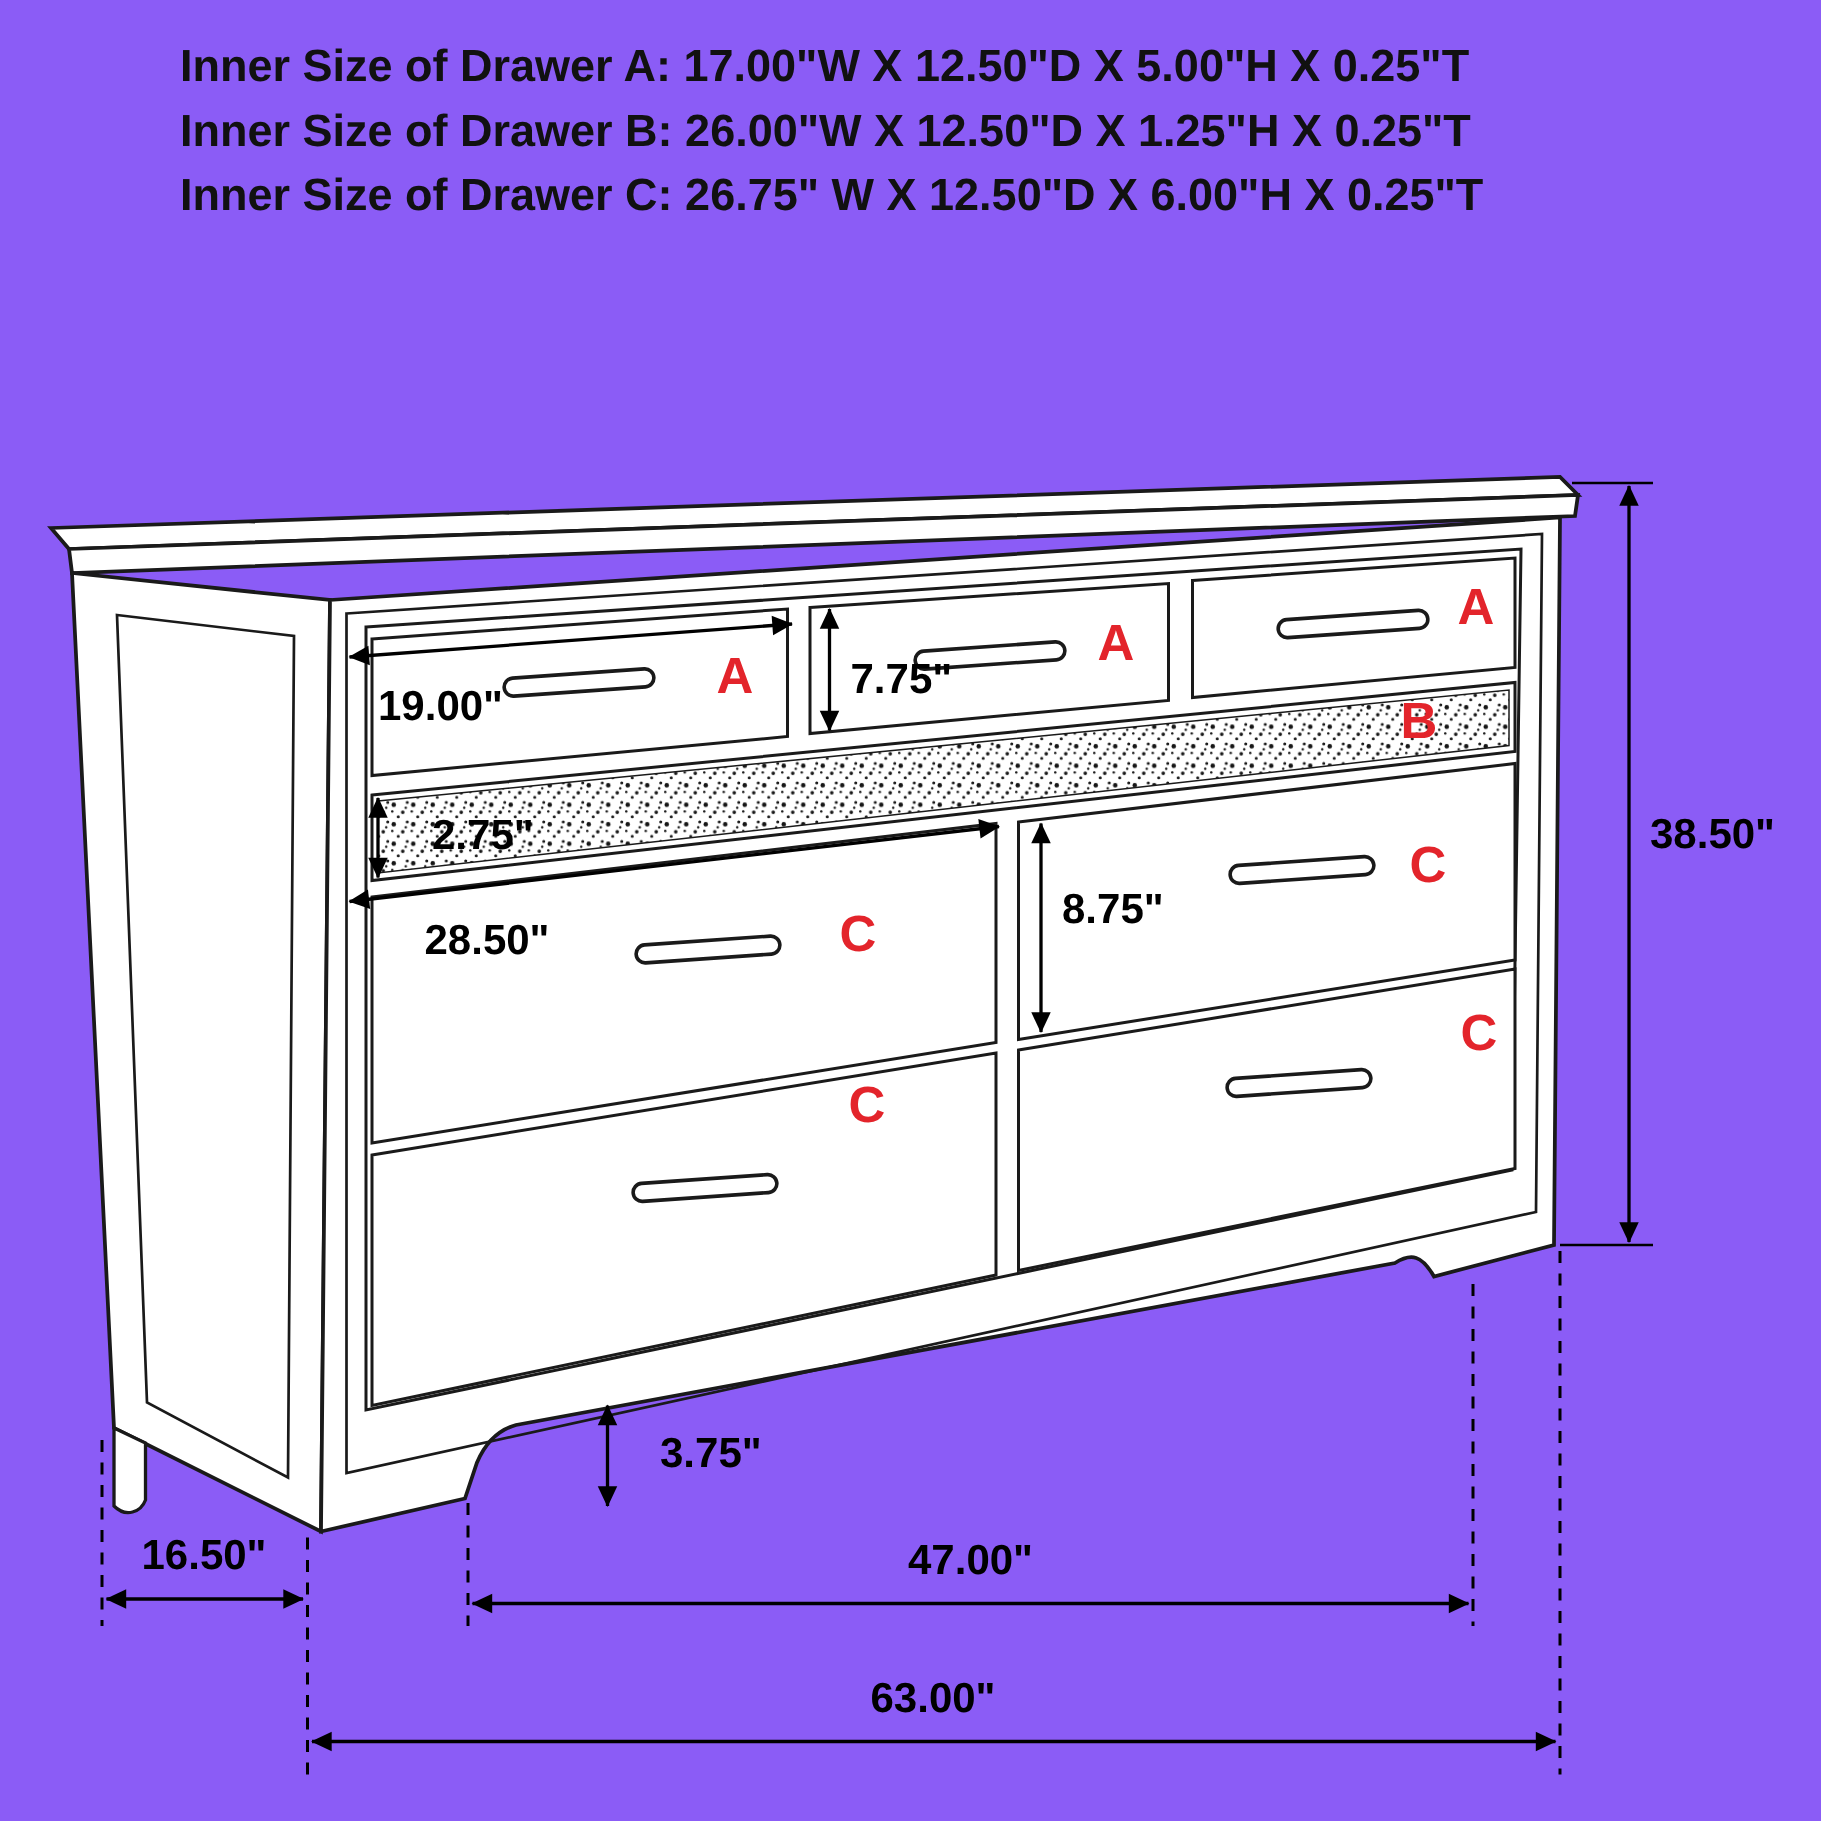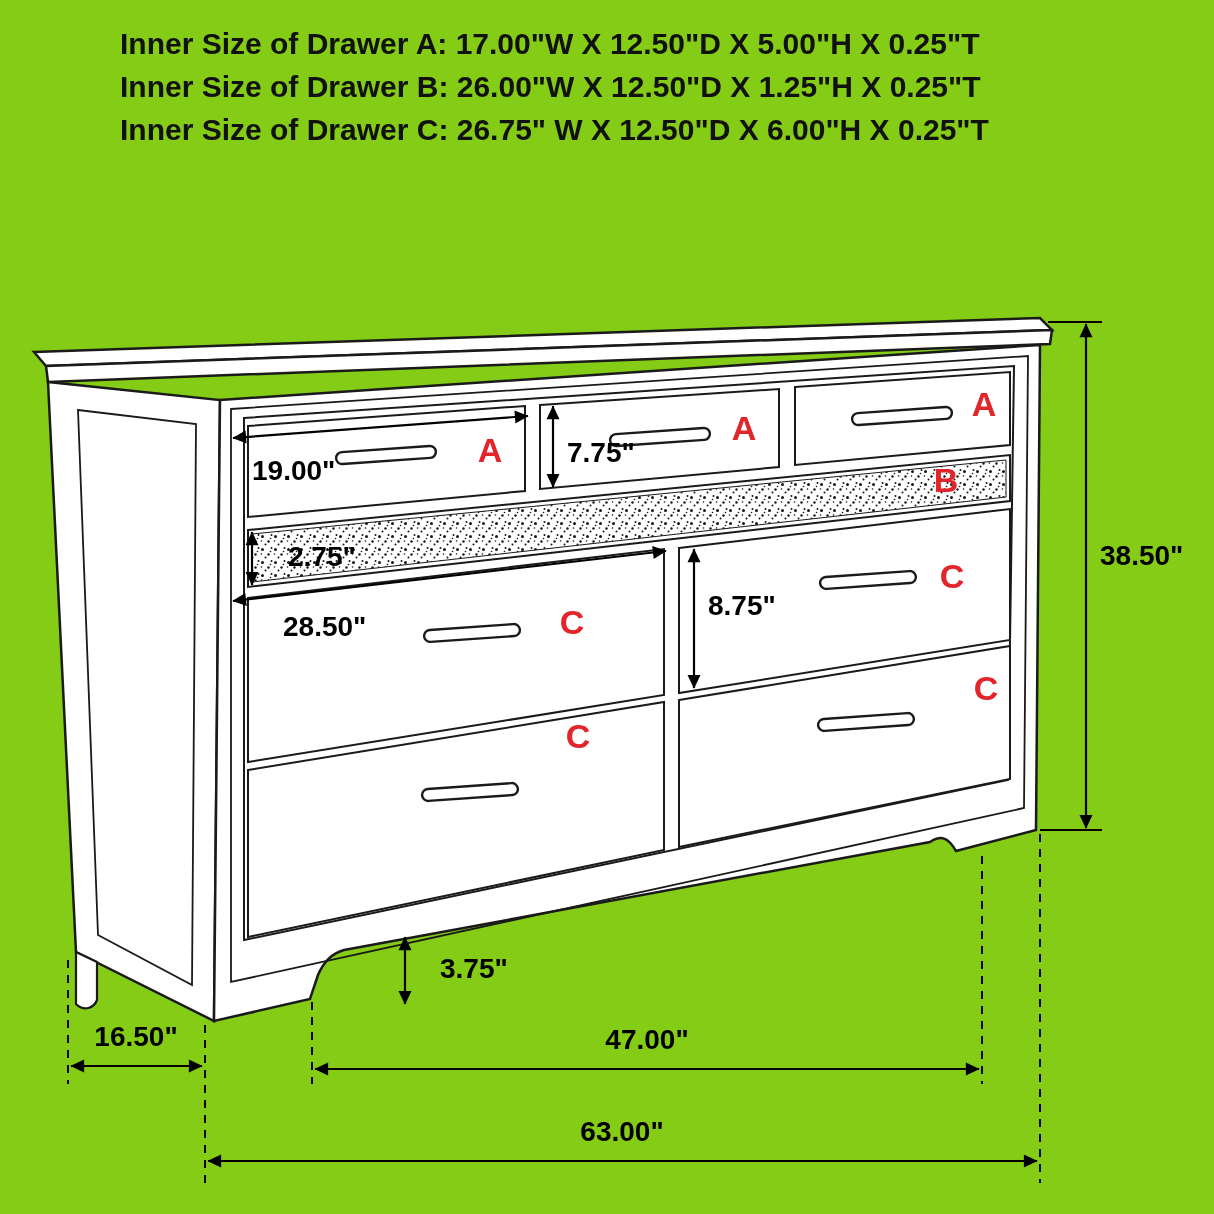--- a/index.html
+++ b/index.html
@@ -1,19 +1,19 @@
 <!DOCTYPE html>
 <html><head>
 <meta charset="utf-8">
 <style>
   html,body{margin:0;padding:0;background:#ffffff;}
   .page{
     position:relative;
     width:1214px;height:1214px;
-    background:#84cc16;
+    background:#8b5cf6;
     font-family:"Liberation Sans", sans-serif;
     overflow:hidden;
   }
   svg{display:block;}
   .hdr{
     font-family:"Liberation Sans", sans-serif;
     font-size:30px;font-weight:bold;fill:#111111;
   }
   .dim{
     font-family:"Liberation Sans", sans-serif;

